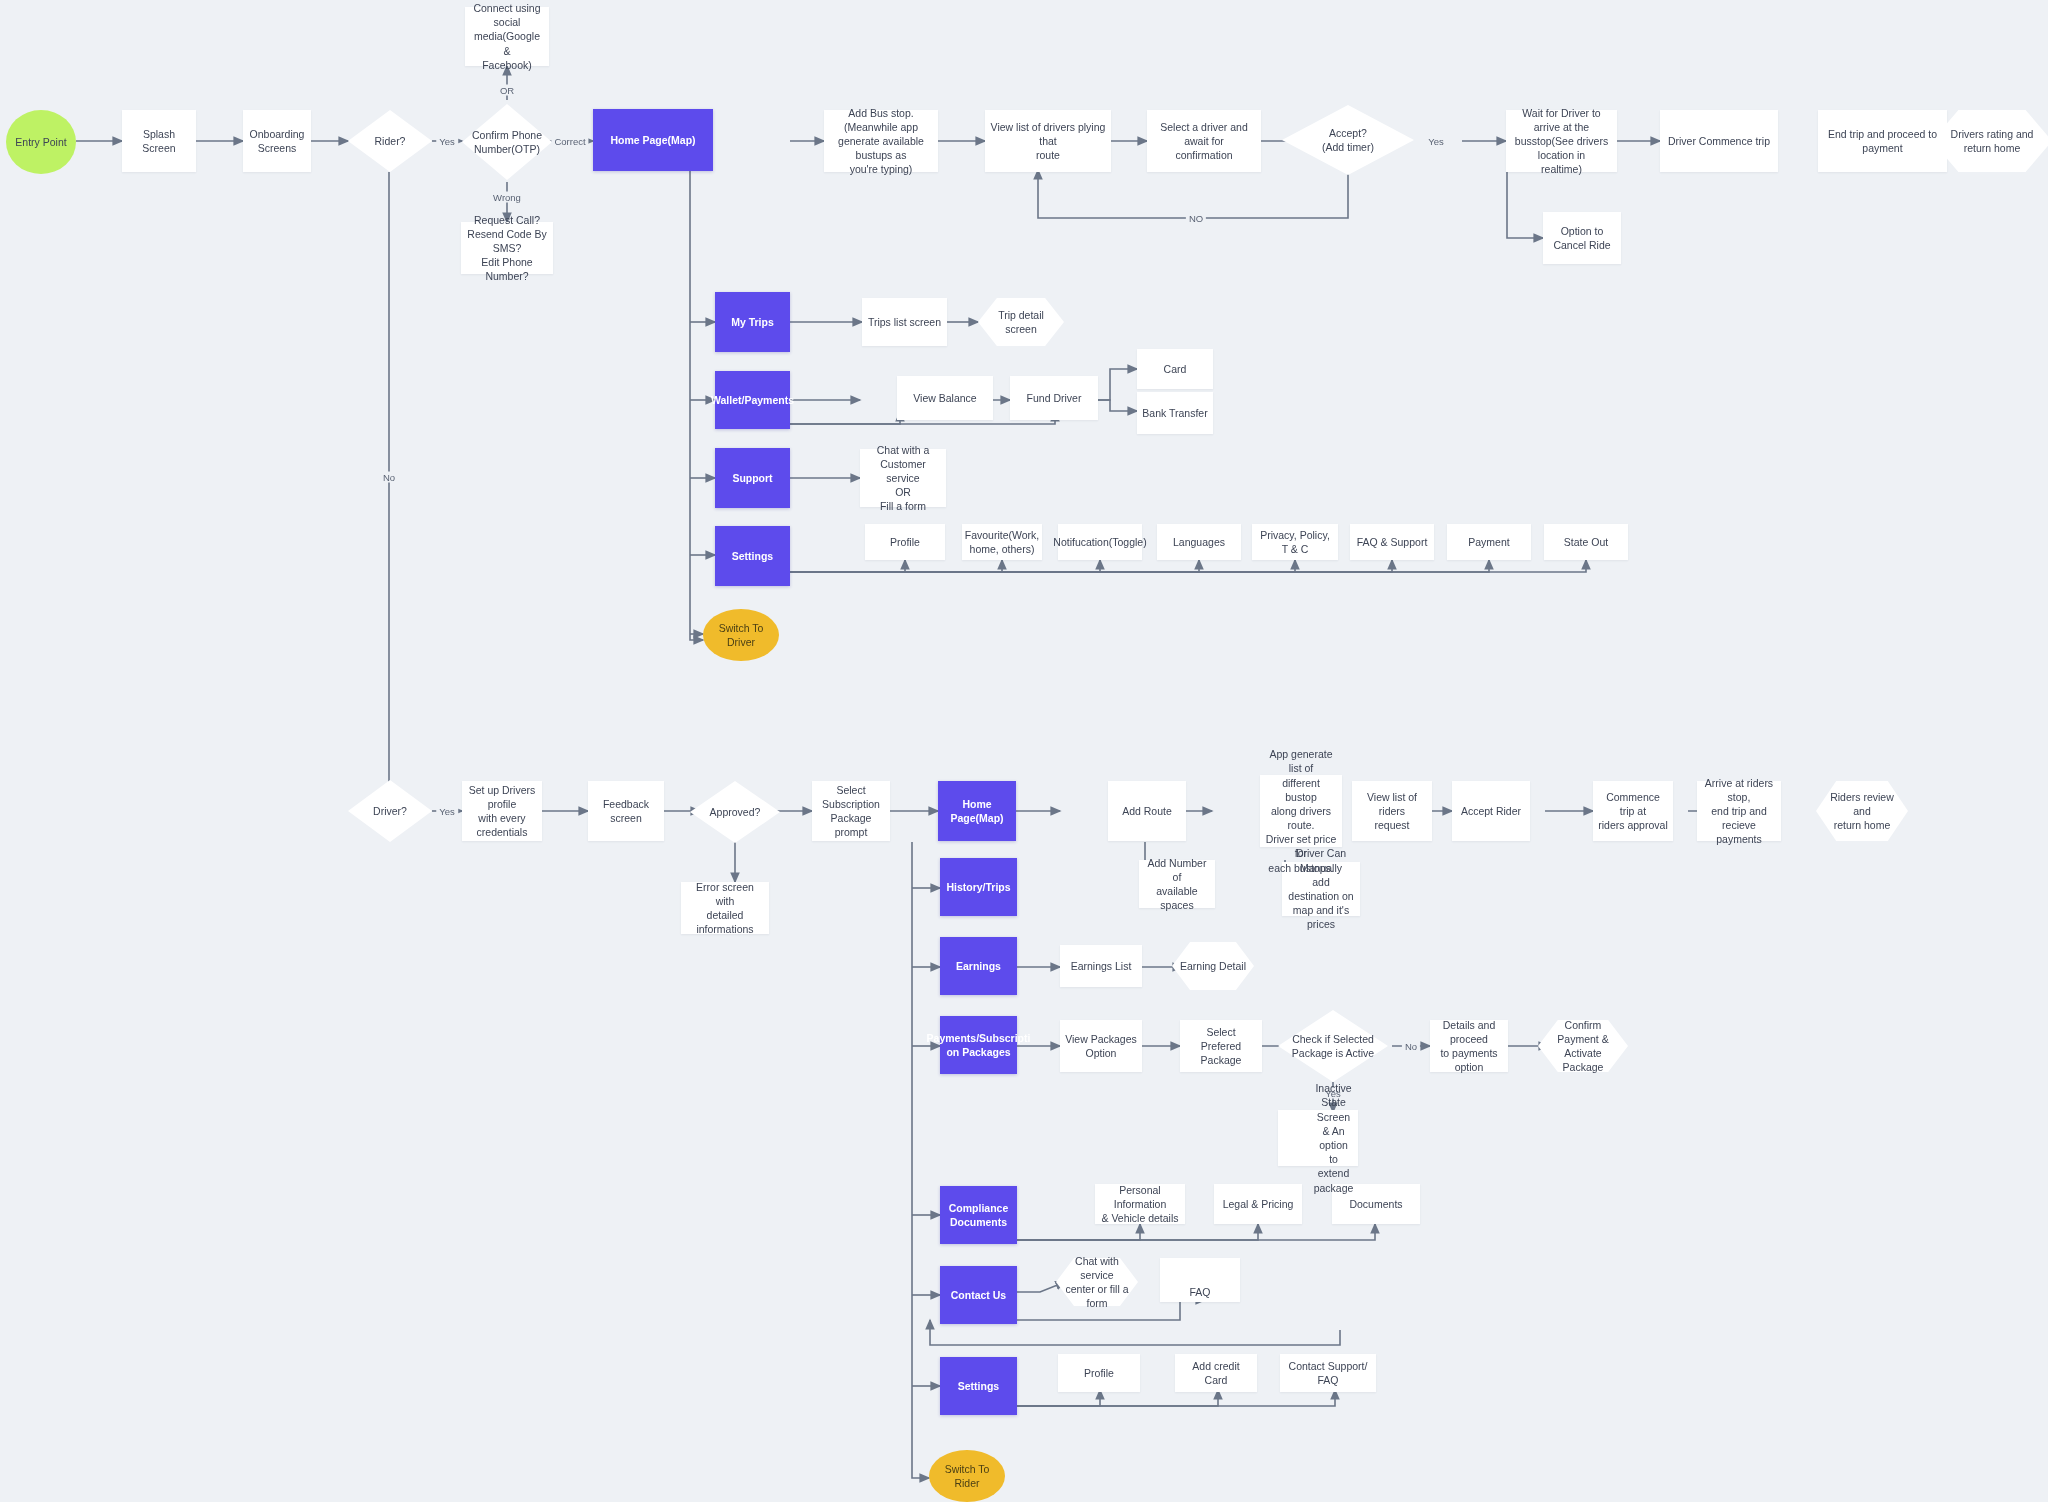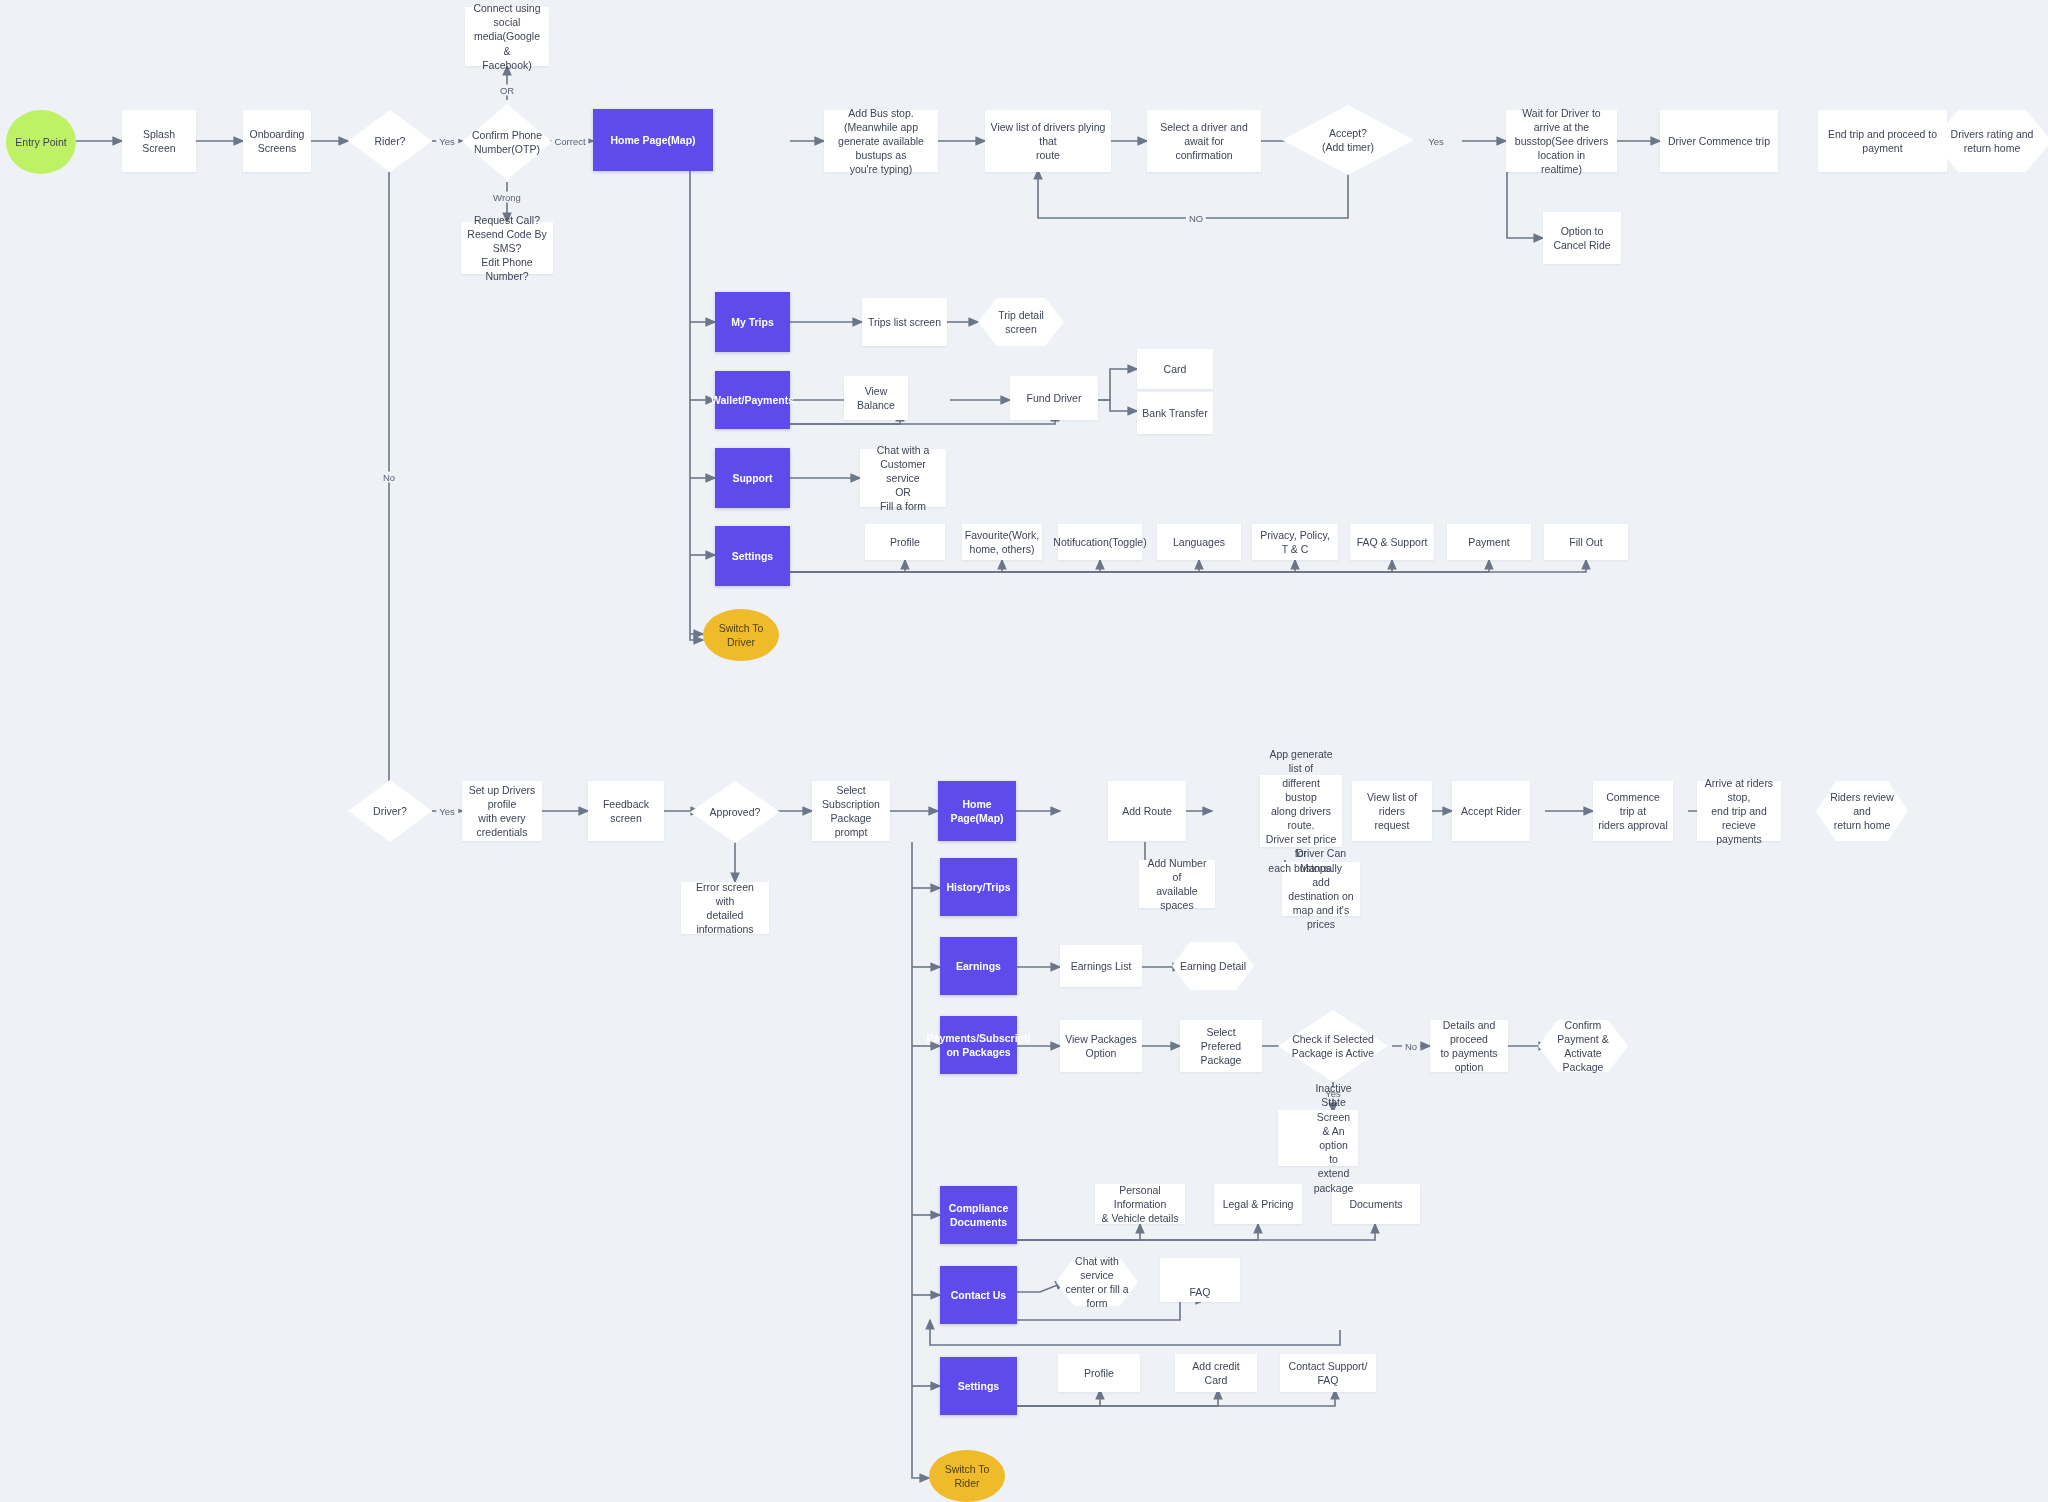--- a/index.html
+++ b/index.html
@@ -279,21 +279,21 @@
     <span class="txt">Trips list screen</span>
   </div>
   <div class="node hexagon" style="left:978px;top:298px;width:86px;height:48px;">
     <span class="shape"></span>
     <span class="txt">Trip detail screen</span>
   </div>
 
   <div class="node primary" style="left:715px;top:371px;width:75px;height:58px;">
     <span class="txt">Wallet/Payments</span>
   </div>
-  <div class="node rect" style="left:844px;top:376px;width:64px;height:44px;">
+  <div class="node rect" style="left:897px;top:376px;width:96px;height:44px;">
     <span class="txt">View Balance</span>
   </div>
   <div class="node rect" style="left:1010px;top:376px;width:88px;height:44px;">
     <span class="txt">Fund Driver</span>
   </div>
   <div class="node rect" style="left:1137px;top:349px;width:76px;height:40px;">
     <span class="txt">Card</span>
   </div>
   <div class="node rect" style="left:1137px;top:392px;width:76px;height:42px;">
     <span class="txt">Bank Transfer</span>
@@ -328,21 +328,21 @@
   <div class="node rect" style="left:1252px;top:524px;width:86px;height:36px;">
     <span class="txt">Privacy, Policy, T &amp; C</span>
   </div>
   <div class="node rect" style="left:1350px;top:524px;width:84px;height:36px;">
     <span class="txt">FAQ &amp; Support</span>
   </div>
   <div class="node rect" style="left:1447px;top:524px;width:84px;height:36px;">
     <span class="txt">Payment</span>
   </div>
   <div class="node rect" style="left:1544px;top:524px;width:84px;height:36px;">
-    <span class="txt">Fill Out</span>
+    <span class="txt">State Out</span>
   </div>
 
   <div class="node accent" style="left:703px;top:609px;width:76px;height:52px;">
     <span class="txt">Switch To Driver</span>
   </div>
 
   <div class="node diamond" style="left:348px;top:780px;width:84px;height:62px;">
     <span class="shape"></span>
     <span class="txt">Driver?</span>
   </div>

